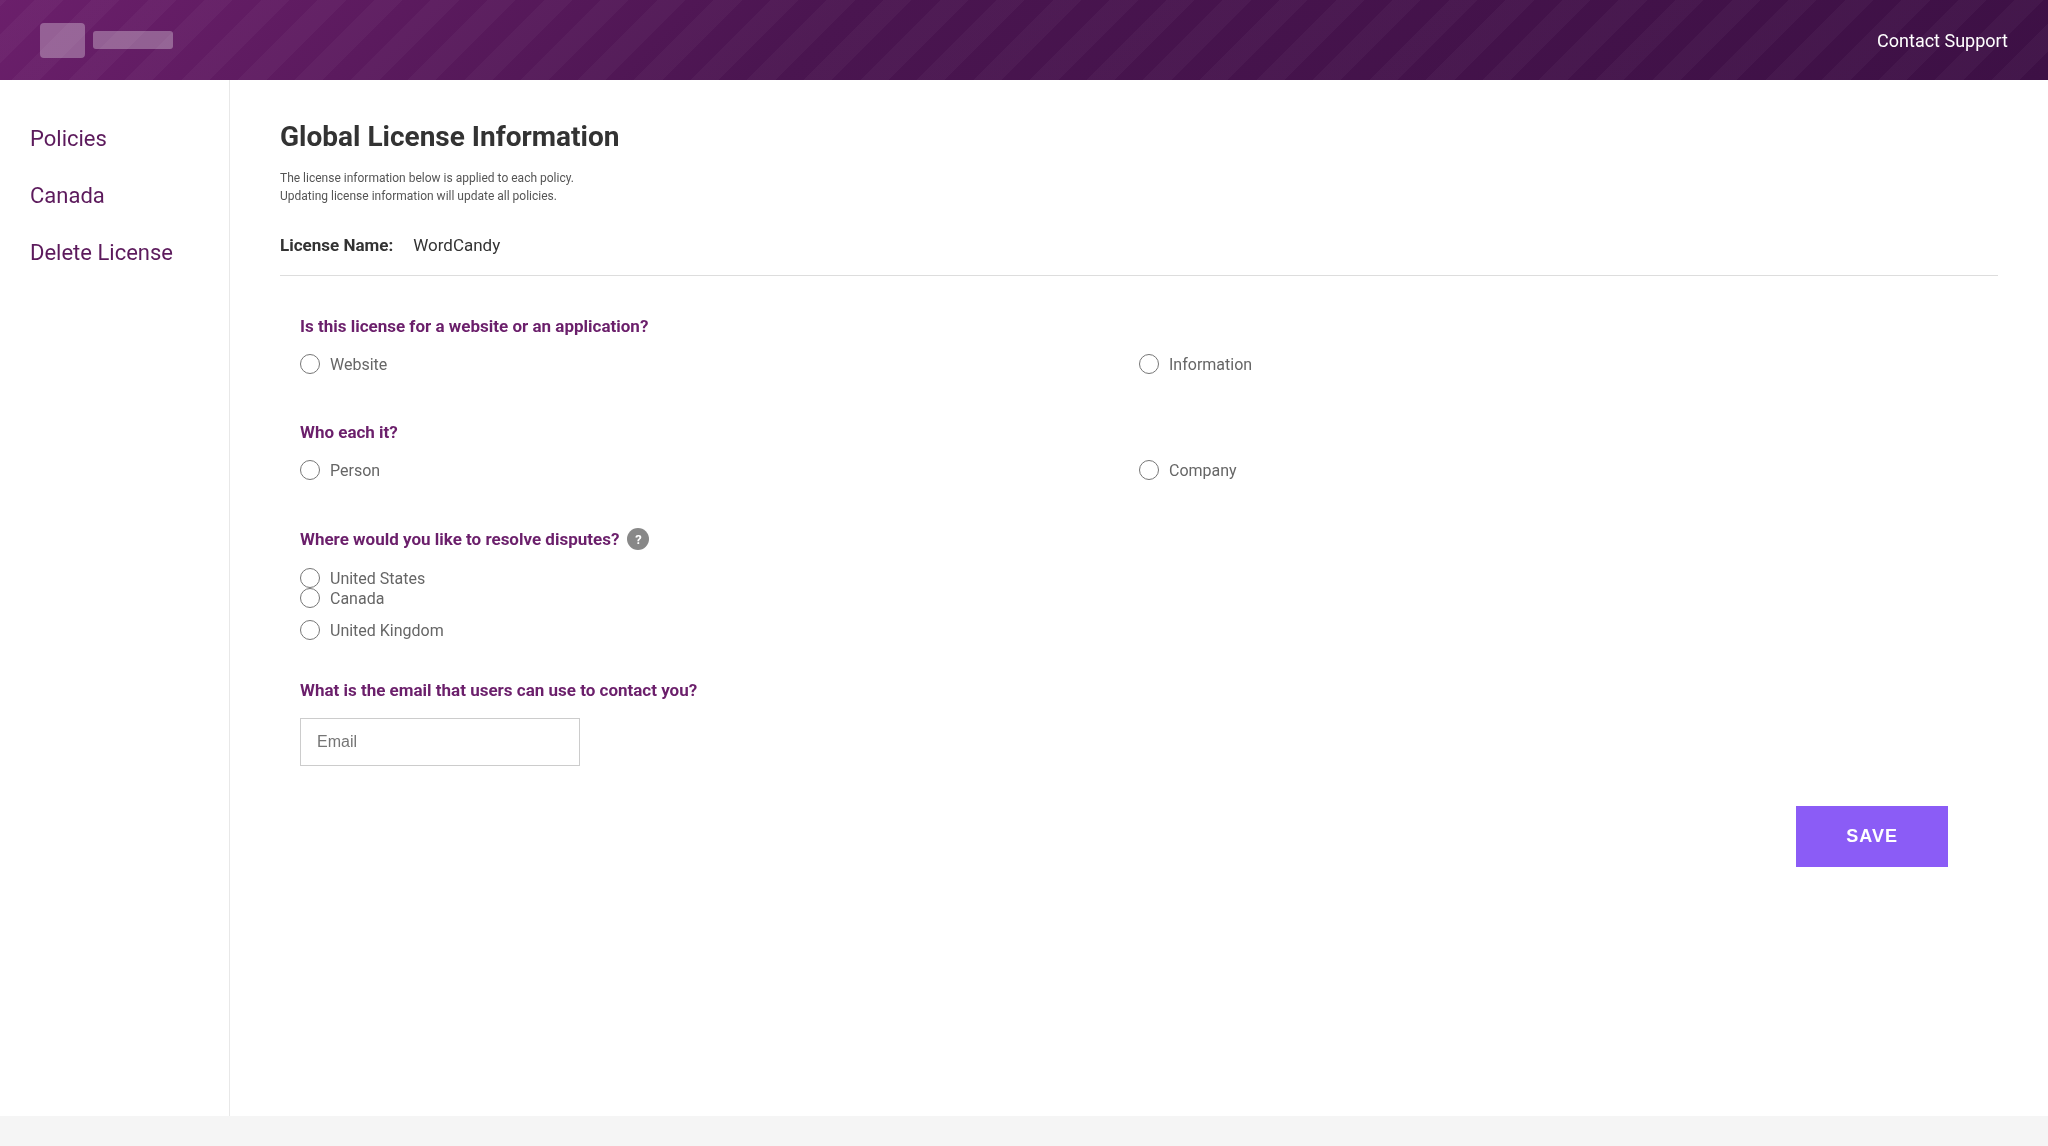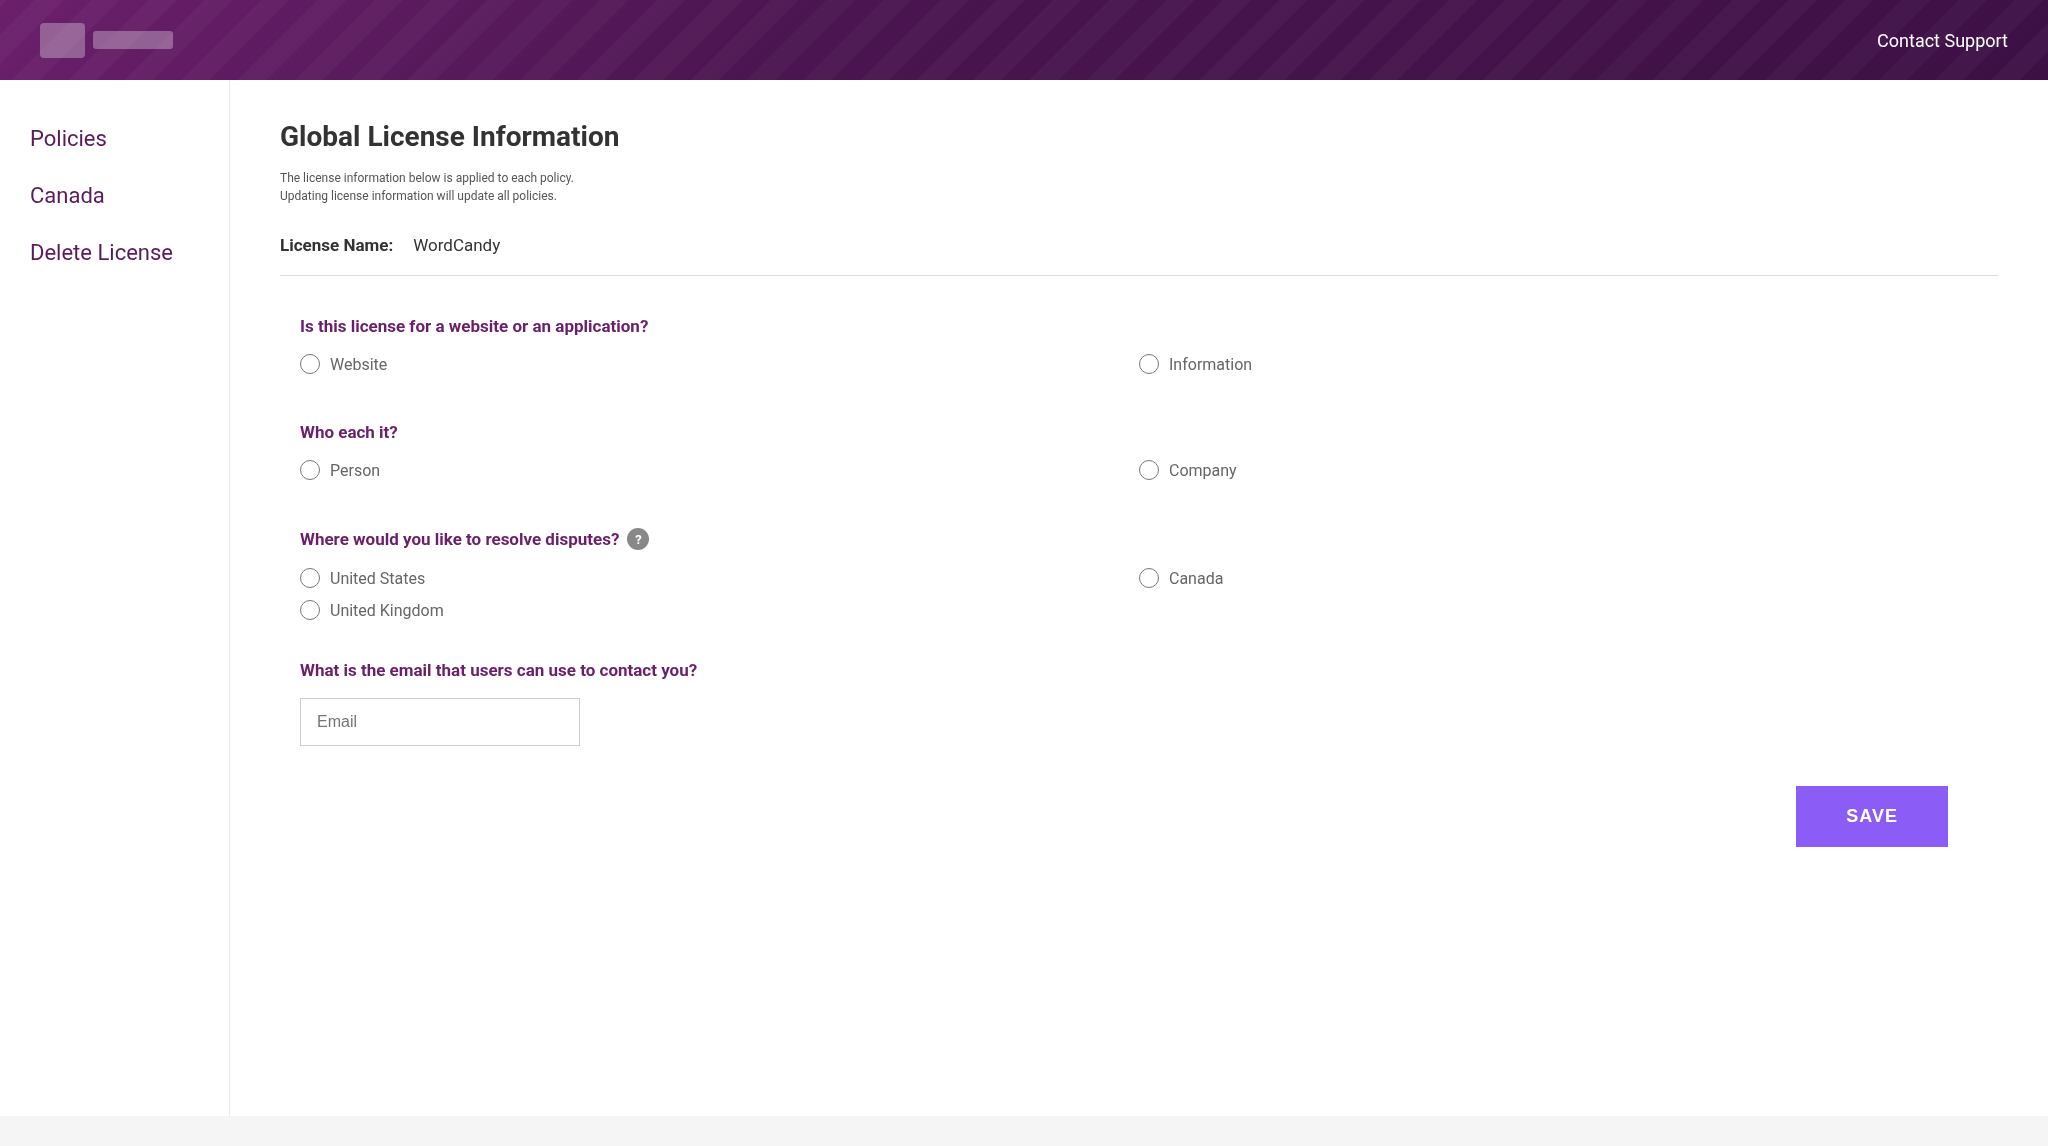--- a/index.html
+++ b/index.html
@@ -284,21 +284,21 @@
           <span>Company</span>
         </label>
       </div>
     </div>
 
     <div class="form-section">
       <div class="section-question">
         <span>Where would you like to resolve disputes?</span>
         <span class="help-icon">?</span>
       </div>
-      <div style="display:flex; gap:0; margin-bottom: 12px;">
+      <div style="display:flex; gap:0; margin-bottom: 12px; flex-direction: column;">
         <label class="radio-option" style="flex:1;">
           <input type="radio" name="disputes" value="us" style="">
           <span>United States</span>
         </label>
         <label class="radio-option" style="flex:1;">
           <input type="radio" name="disputes" value="ca" style="">
           <span>Canada</span>
         </label>
       </div>
       <div style="display:flex;">

